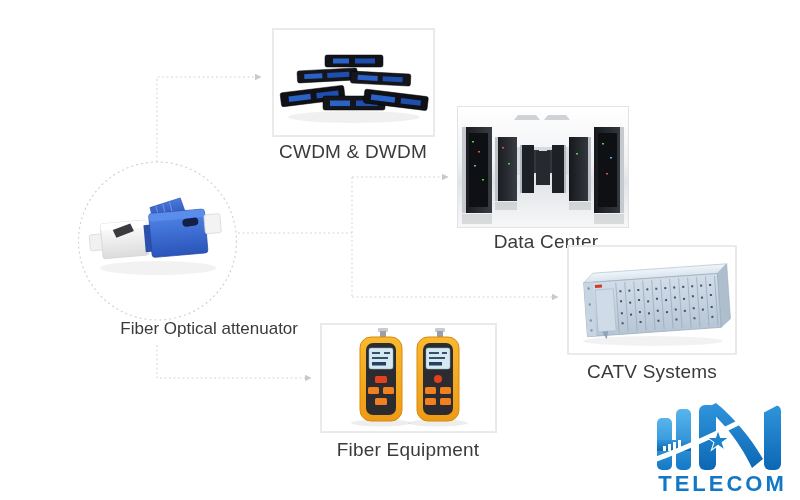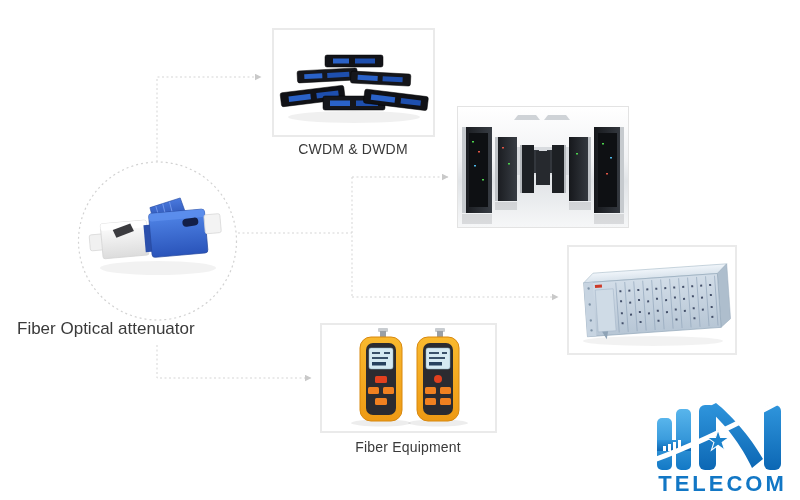--- a/index.html
+++ b/index.html
@@ -10,24 +10,24 @@
   .abs{position:absolute;}
   .node-box{
     position:absolute;background:#fff;border:2px solid #eaeaea;
     box-sizing:border-box;display:flex;align-items:center;justify-content:center;
   }
   .photo-box{
     position:absolute;background:#fff;border:1px solid #e3e3e3;
     box-sizing:border-box;overflow:hidden;
   }
   .node-label{
-    position:absolute;text-align:center;color:#3a3a3a;font-size:14px;
+    position:absolute;text-align:center;color:#3a3a3a;font-size:19px;
     letter-spacing:.2px;white-space:nowrap;
   }
-  .hub-label{position:absolute;text-align:left;color:#3a3a3a;font-size:17px;white-space:nowrap;}
+  .hub-label{position:absolute;text-align:right;color:#3a3a3a;font-size:17px;white-space:nowrap;}
   .logo-wordmark{
     position:absolute;left:640px;top:471px;width:165px;text-align:center;
     color:#1277c5;font-size:22px;font-weight:bold;letter-spacing:3px;white-space:nowrap;
   }
   svg{display:block;}
 </style>
 </head>
 <body>
 
 <div class="canvas">
@@ -175,20 +175,21 @@
           <rect x="118" y="46" width="2" height="1.5" fill="#4cd34c"></rect>
       </g>
       <g opacity="0.14">
         <rect x="4" y="107" width="30" height="10" fill="#3a3f45"></rect>
         <rect x="37" y="95" width="22" height="8" fill="#3a3f45"></rect>
         <rect x="136" y="107" width="30" height="10" fill="#3a3f45"></rect>
         <rect x="111" y="95" width="22" height="8" fill="#3a3f45"></rect>
       </g>
     </svg>
   </div>
+  <div class="node-label" style="left:446px;top:231px;width:200px">Data Center</div>
 
   <div class="node-box" style="left:567px;top:245px;width:170px;height:110px">
     <svg width="158" height="98" viewBox="0 0 158 98">
       <defs>
         <linearGradient id="ctf" x1="0" y1="0" x2="0" y2="1">
           <stop offset="0" stop-color="#d2dde8"></stop>
             <stop offset="1" stop-color="#b7c6d5"></stop>
         </linearGradient>
         <linearGradient id="ctt" x1="0" y1="0" x2="0" y2="1">
           <stop offset="0" stop-color="#f0f5fa"></stop>
@@ -259,20 +260,21 @@
             <rect x="118" y="32" width="2" height="2"></rect>
             <rect x="118" y="44" width="2" height="2"></rect>
           <rect x="127" y="20" width="2" height="2"></rect>
             <rect x="127" y="30" width="2" height="2"></rect>
             <rect x="127" y="42" width="2" height="2"></rect>
             <rect x="127" y="52" width="2" height="2"></rect>
         </g>
       </g>
     </svg>
   </div>
+  <div class="node-label" style="left:552px;top:361px;width:200px">CATV Systems</div>
 
   <div class="node-box" style="left:320px;top:323px;width:177px;height:110px">
     <svg width="165" height="100" viewBox="0 0 165 100">
       <defs>
         <linearGradient id="ylg" x1="0" y1="0" x2="0" y2="1">
           <stop offset="0" stop-color="#f9b92e"></stop>
             <stop offset="1" stop-color="#ee9a14"></stop>
         </linearGradient>
       </defs>
       <ellipse cx="55" cy="95" rx="30" ry="3.5" fill="#000" opacity="0.07"></ellipse>

